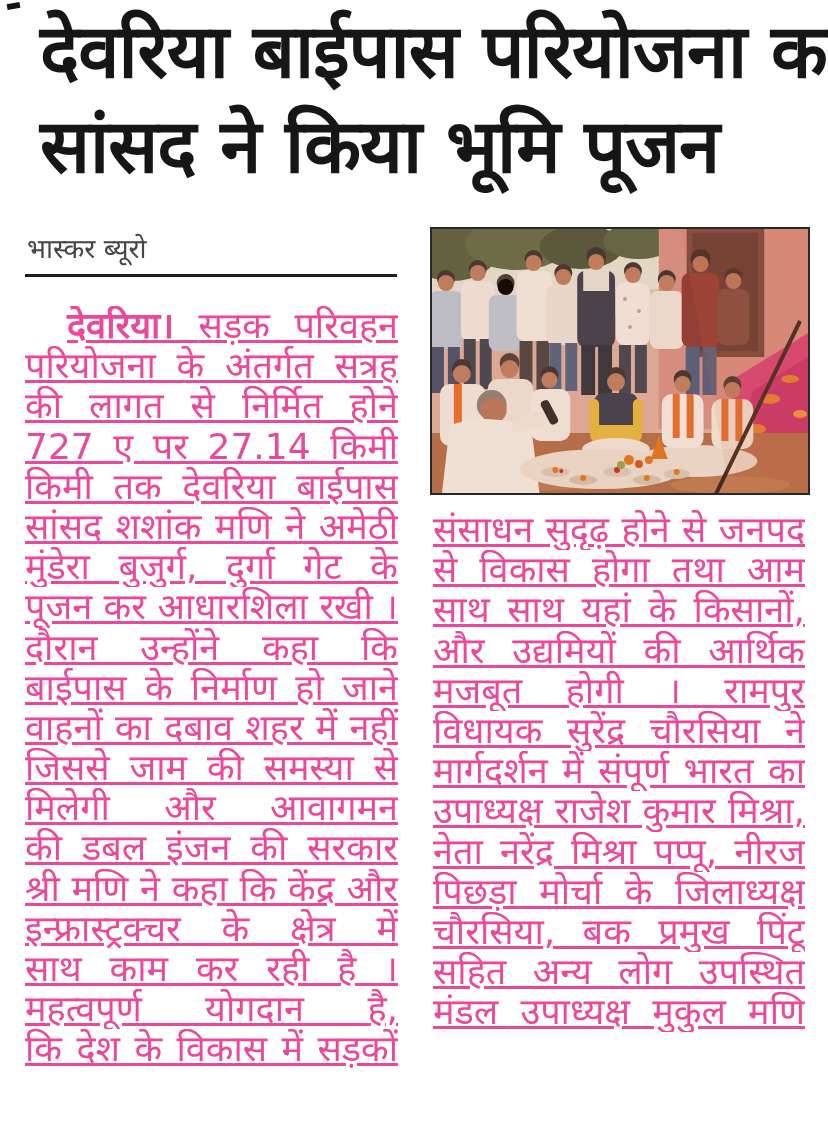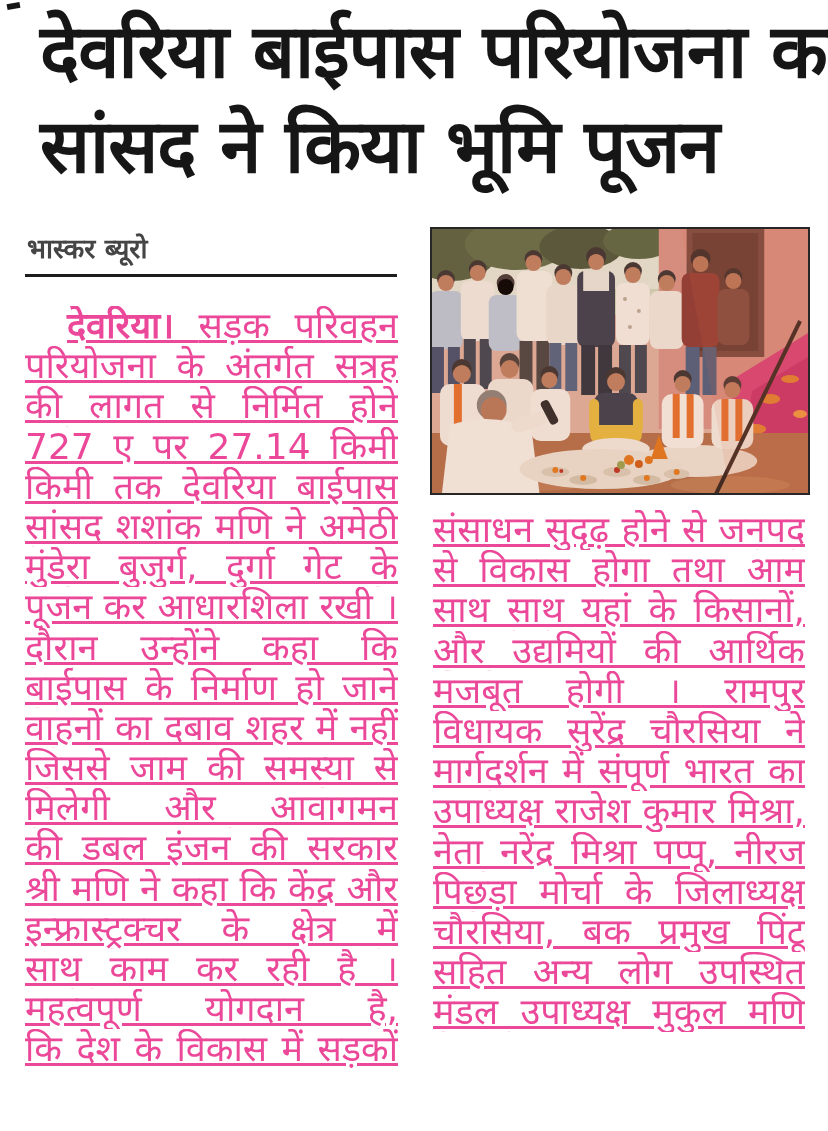--- a/index.html
+++ b/index.html
@@ -12,21 +12,21 @@
     background:#151515; transform:rotate(-10deg);
   }
   .headline {
     position:absolute; left:20px; top:4px; width:796px;
     font-size:74px; line-height:95px; font-weight:800;
     color:#161616; letter-spacing:-1px;margin-left:20px;
   }
   .headline .hl-line { white-space:nowrap; }
   .byline {
     position:absolute; left:27px; top:229px;
-    font-size:27px; font-weight:700; color:#454545; white-space:nowrap;
+    font-size:27px; font-weight:400; color:#454545; white-space:nowrap;
   }
   .byline-rule {
     position:absolute; left:25px; top:274px; width:372px; height:3px; background:#1d1d1d;
   }
   .col {
     position:absolute; font-size:36px; line-height:40.2px; color:#ec4899;text-decoration:underline;
   }
   .col-left  { left:25px;  top:306px; width:373px; }
   .col-right { left:433px; top:510px; width:372px; }
   .line {

